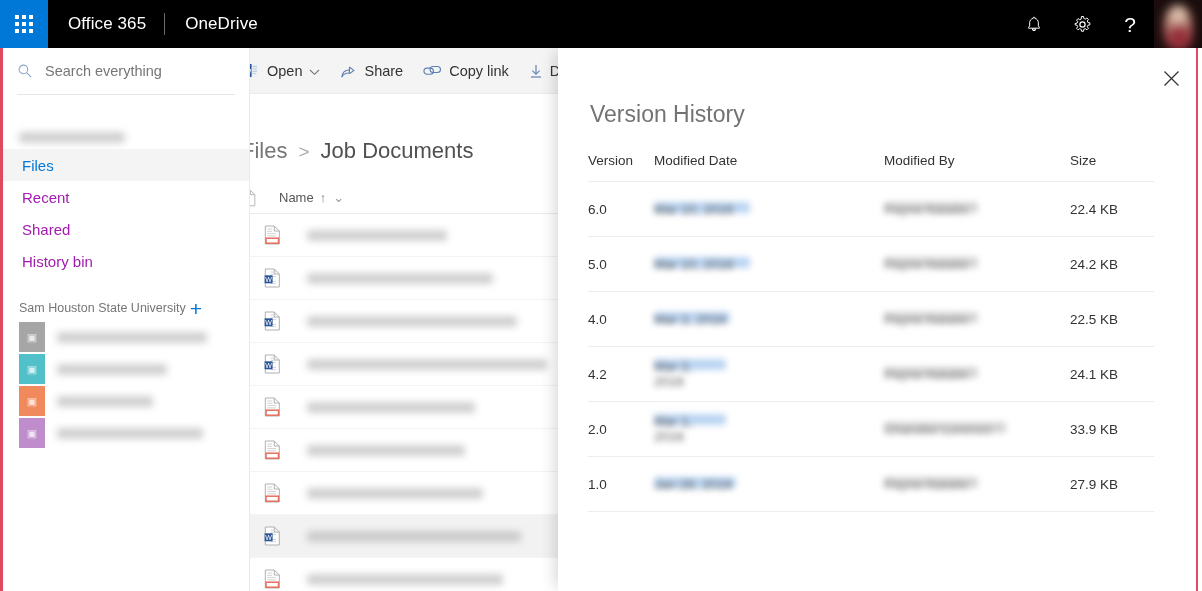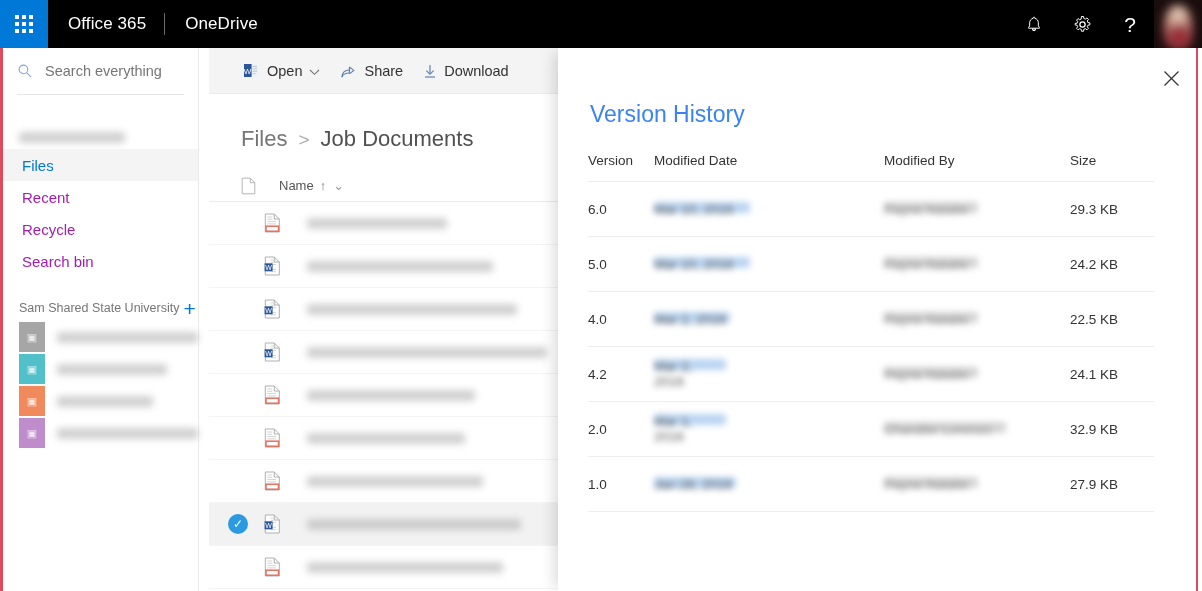--- a/index.html
+++ b/index.html
@@ -50,21 +50,21 @@
     filter: blur(5px);
   }
   .suite-avatar .blob2 {
     position:absolute; left:13px; top:25px; width:24px; height:26px; border-radius:50%;
     background:radial-gradient(ellipse at 50% 50%, #c03a46 0%, #7d1f2a 55%, rgba(20,5,8,0) 100%);
     filter: blur(6px);
   }
 
   
   .leftnav {
-    position:absolute; left:3px; top:48px; width:196px; height:543px;
+    position:absolute; left:3px; top:48px; width:247px; height:543px;
     background:#ffffff; border-right:1px solid #eaeaea; z-index:20;
   }
   .search-row { height:46px; display:flex; align-items:center; padding:0 14px; cursor:text; }
   .search-icon { width:20px; color:#8aa7c9; display:flex; align-items:center; }
   .search-ph { font-size:14.5px; color:#767676; padding-left:8px; }
   .search-rule { height:1px; background:#e6e6e6; margin:0 14px; }
 
   .nav-user {
     height:24px; margin-top:30px; padding-left:16px; display:flex; align-items:center;
   }
@@ -103,21 +103,21 @@
   .cmd {
     display:flex; align-items:center; height:46px; padding:0 10px; font-size:14.5px; color:#333;
     cursor:pointer; white-space:nowrap;
   }
   .cmd .ci { display:flex; align-items:center; margin-right:7px; color:#5b7fb0; }
   .cmd .chev { margin-left:7px; color:#767676; }
 
   .crumb { padding:32px 0 0 32px; display:flex; align-items:baseline; font-size:22px; color:#666; }
   .crumb .c1 { color:#767676; cursor:pointer; }
   .crumb .sep { margin:0 11px; color:#aaa; font-size:19px; }
-  .crumb .c2 { color:#505050; cursor:pointer; }
+  .crumb .c2 { color:#505050; cursor:pointer;margin-top:12px; }
 
   .colhead {
     margin-top:18px; height:32px; display:flex; align-items:center; padding-left:32px;
     border-bottom:1px solid #ebebeb; font-size:13px; color:#555;
   }
   .colhead .fileglyph { width:38px; display:flex; align-items:center; color:#9a9a9a; }
   .colhead .nm { cursor:pointer; display:flex; }
   .colhead .sortarrow { margin-left:6px; color:#777; }
   .colhead .chev { margin-left:7px; color:#999; }
 
@@ -136,21 +136,21 @@
 
   
   .panel {
     position:absolute; left:558px; top:48px; width:644px; height:543px; background:#ffffff;
     z-index:40; box-shadow:-7px 0 14px -4px rgba(0,0,0,.16);
   }
   .panel-close {
     position:absolute; right:14px; top:13px; width:34px; height:34px;
     display:flex; align-items:center; justify-content:center; cursor:pointer; color:#333;
   }
-  .panel-title { position:absolute; left:32px; top:53px; font-size:23px; color:#3b82f6; font-weight:400; }
+  .panel-title { position:absolute; left:32px; top:53px; font-size:23px; color:#737373; font-weight:400; }
   .vtable { position:absolute; left:30px; top:105px; width:566px; }
   .vhead { display:flex; font-size:13.5px; color:#333; padding-bottom:13px; }
   .vrow  { display:flex; font-size:13.5px; color:#333; border-top:1px solid #ededed; height:55px; align-items:center; }
   .vrow:first-of-type { border-top:1px solid #dcdcdc; }
   .vrow.tail { height:0; border-top:1px solid #ededed; }
   .c-version { width:66px; flex:0 0 66px; }
   .c-date    { width:230px; flex:0 0 230px; }
   .c-by      { width:186px; flex:0 0 186px; }
   .c-size    { width:84px; flex:0 0 84px; }
   .bl-date { background:#aecdf0; filter:blur(3.4px); opacity:.85; border-radius:3px; height:11px; display:inline-block; }
@@ -216,28 +216,28 @@
       <span class="blurtext" style="width:106px;">Payne Natalie</span>
     </div>
 
     <div class="nav-item sel">
       <span>Files</span>
     </div>
     <div class="nav-item">
       <span>Recent</span>
     </div>
     <div class="nav-item">
-      <span>Recycle</span>
+      <span>Shared</span>
     </div>
     <div class="nav-item">
-      <span>Search bin</span>
+      <span>History bin</span>
     </div>
 
     <div class="nav-section">
-      <span>Sam Shared State University</span>
+      <span>Sam Houston State University</span>
       <span class="plus">+</span>
     </div>
 
     <div class="site-row">
       <span class="site-tile" style="background:#a6a6a6;">▣</span>
       <span class="site-name blurtext" style="width:150px;">Training &amp; Communication</span>
     </div>
     <div class="site-row">
       <span class="site-tile" style="background:#52c0c8;">▣</span>
       <span class="site-name blurtext" style="width:110px;">Human Resource Team</span>
@@ -277,20 +277,29 @@
       <div class="cmd">
         <span class="ci">
           <svg width="17" height="16" viewBox="0 0 18 17">
             <path d="M2 15c.3-5 3.4-7.4 8-7.6" fill="none" stroke="#5b7fb0" stroke-width="1.15"></path>
             <path d="M2 15c1-3 4.1-4.3 8-4.35" fill="none" stroke="#5b7fb0" stroke-width="1.15"></path>
             <polyline points="10,4.3 14.6,7.9 10,11.5" fill="none" stroke="#5b7fb0" stroke-width="1.15"></polyline>
             <line x1="10" y1="4.3" x2="10" y2="10.7" stroke="#5b7fb0" stroke-width="1.15"></line>
           </svg>
         </span>
         <span>Share</span>
+      </div>
+      <div class="cmd">
+        <span class="ci">
+          <svg width="19" height="14" viewBox="0 0 20 14">
+            <rect x="1" y="4" width="10" height="6.4" rx="3.2" fill="none" stroke="#5b7fb0" stroke-width="1.15"></rect>
+            <rect x="7.4" y="2.2" width="11" height="6.4" rx="3.2" fill="none" stroke="#5b7fb0" stroke-width="1.15"></rect>
+          </svg>
+        </span>
+        <span>Copy link</span>
       </div>
       <div class="cmd">
         <span class="ci">
           <svg width="14" height="16" viewBox="0 0 14 16">
             <line x1="7" y1="2" x2="7" y2="11" stroke="#5b7fb0" stroke-width="1.15"></line>
             <polyline points="3.4,7.7 7,11.3 10.6,7.7" fill="none" stroke="#5b7fb0" stroke-width="1.15"></polyline>
             <line x1="2" y1="14" x2="12" y2="14" stroke="#5b7fb0" stroke-width="1.15"></line>
           </svg>
         </span>
         <span>Download</span>
@@ -480,21 +489,21 @@
         <span class="c-version">Version</span>
         <span class="c-date">Modified Date</span>
         <span class="c-by">Modified By</span>
         <span class="c-size">Size</span>
       </div>
 
       <div class="vrow">
         <span class="c-version">6.0</span>
         <span class="c-date"><span class="bl-date" style="width:96px;">Mar 10, 2016</span></span>
         <span class="c-by"><span class="bl-by" style="width:94px;">Payne Natalie</span></span>
-        <span class="c-size">29.3 KB</span>
+        <span class="c-size">22.4 KB</span>
       </div>
 
       <div class="vrow">
         <span class="c-version">5.0</span>
         <span class="c-date"><span class="bl-date" style="width:96px;">Mar 10, 2016</span></span>
         <span class="c-by"><span class="bl-by" style="width:94px;">Payne Natalie</span></span>
         <span class="c-size">24.2 KB</span>
       </div>
 
       <div class="vrow">
@@ -508,21 +517,21 @@
         <span class="c-version">4.2</span>
         <span class="c-date"><span class="bl-date" style="width:72px;">Mar 2, 2016</span></span>
         <span class="c-by"><span class="bl-by" style="width:94px;">Payne Natalie</span></span>
         <span class="c-size">24.1 KB</span>
       </div>
 
       <div class="vrow">
         <span class="c-version">2.0</span>
         <span class="c-date"><span class="bl-date" style="width:72px;">Mar 1, 2016</span></span>
         <span class="c-by"><span class="bl-by" style="width:122px;">Chandler Lorenzo</span></span>
-        <span class="c-size">32.9 KB</span>
+        <span class="c-size">33.9 KB</span>
       </div>
 
       <div class="vrow">
         <span class="c-version">1.0</span>
         <span class="c-date"><span class="bl-date" style="width:82px;">Jan 28, 2016</span></span>
         <span class="c-by"><span class="bl-by" style="width:94px;">Payne Natalie</span></span>
         <span class="c-size">27.9 KB</span>
       </div>
 
       <div class="vrow tail"></div>

